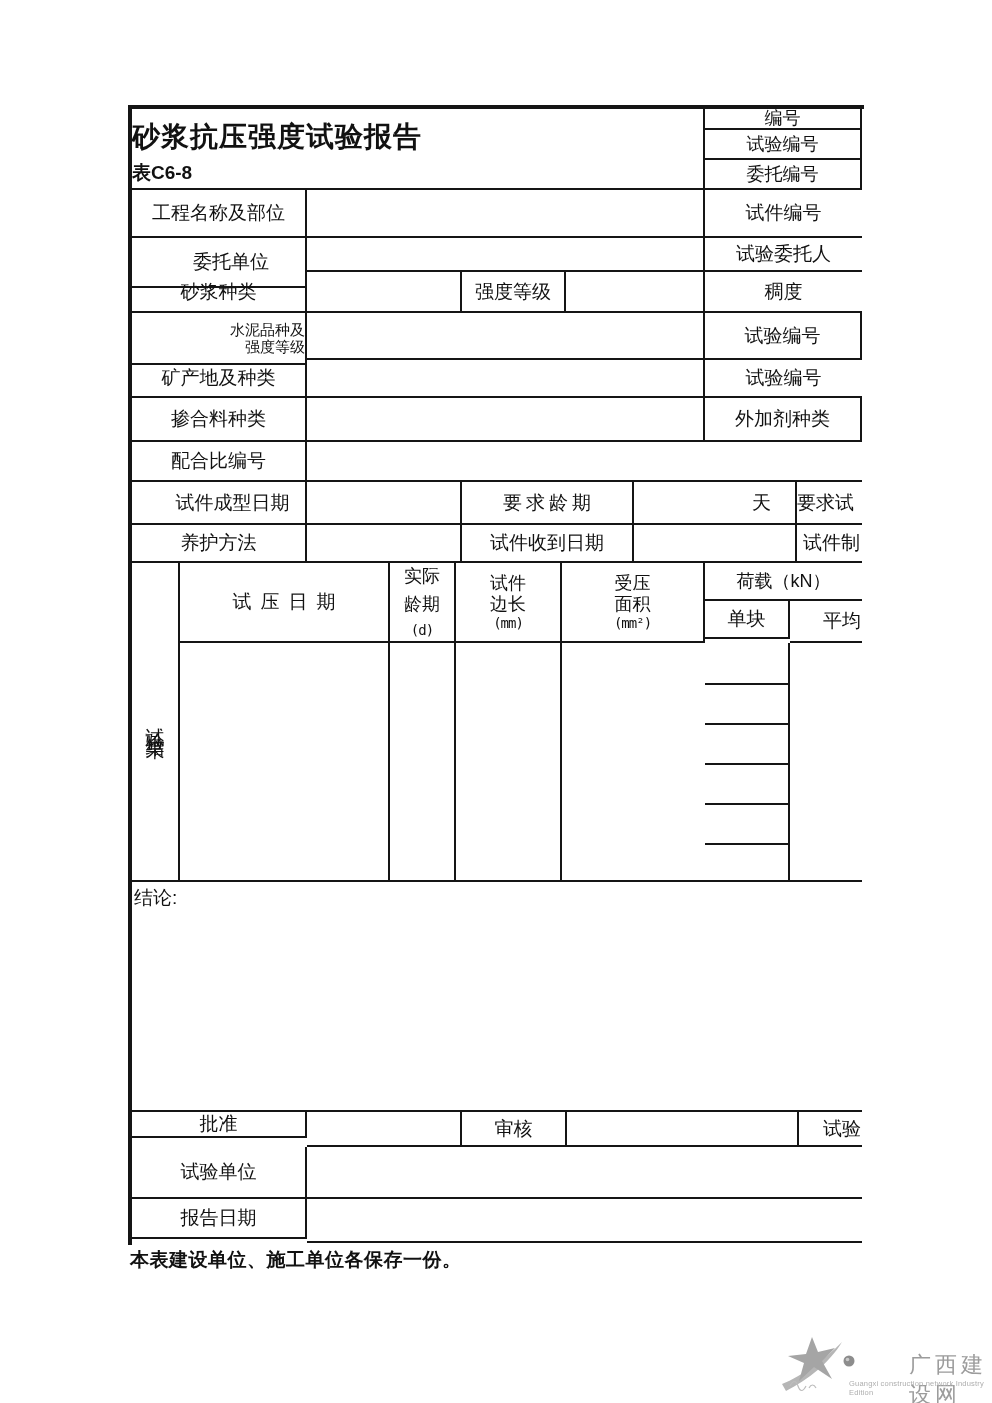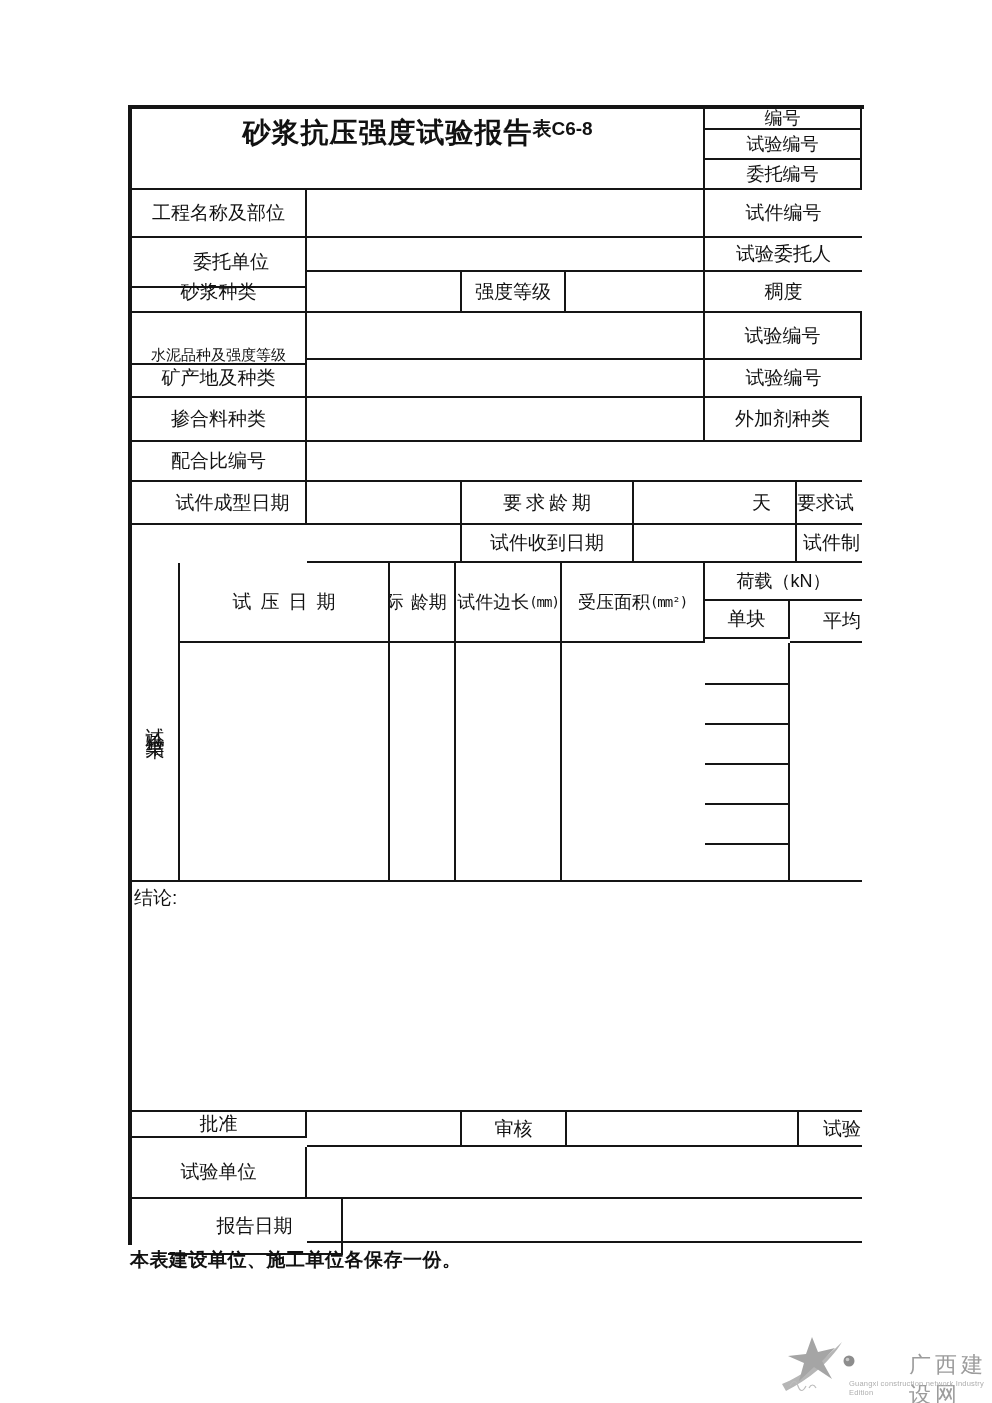--- a/index.html
+++ b/index.html
@@ -7,21 +7,21 @@
     position:relative;width:992px;height:1403px;background:#ffffff;overflow:hidden;
     font-family:"Liberation Sans","DejaVu Sans",sans-serif;color:#111111;
   }
   .ln{position:absolute;background:#151515;}
   .c{
     position:absolute;box-sizing:border-box;display:flex;align-items:center;justify-content:center;
     font-size:19px;line-height:1.15;color:#111111;white-space:nowrap;overflow:hidden;
   }
   .bb{border-bottom:2px solid #151515;}
   .br{border-right:2px solid #151515;}
-  .col{}
+  .col{flex-direction:column;}
   .left{justify-content:flex-start;}
   .right{justify-content:flex-end;}
   .top{align-items:flex-start;}
   .title-main{font-size:28px;font-weight:bold;letter-spacing:1px;margin-top:8px;}
   .title-sub{font-size:19px;font-weight:bold;margin-top:9px;}
   .small-unit{font-size:14px;font-family:"DejaVu Sans Mono","Liberation Mono",monospace;letter-spacing:-1px;}
   .hline{font-size:18px;}
   .vert{
     writing-mode:vertical-rl;text-orientation:upright;letter-spacing:5px;font-size:19px;
   }
@@ -85,20 +85,21 @@
 
   <div class="c br bb" style="left:132px;top:442px;width:175px;height:40px;">配合比编号</div>
   <div class="c bb" style="left:307px;top:442px;width:555px;height:40px;"></div>
 
   <div class="c br bb" style="left:132px;top:482px;width:175px;height:43px;padding-left:28px;">试件成型日期</div>
   <div class="c br bb" style="left:307px;top:482px;width:155px;height:43px;"></div>
   <div class="c br bb" style="left:462px;top:482px;width:172px;height:43px;letter-spacing:4px;padding-left:4px;">要求龄期</div>
   <div class="c br bb right" style="left:634px;top:482px;width:163px;height:43px;padding-right:24px;">天</div>
   <div class="c bb left" style="left:797px;top:482px;width:65px;height:43px;">要求试</div>
 
+  <div class="c br bb" style="left:132px;top:525px;width:175px;height:38px;">养护方法</div>
   <div class="c br bb" style="left:307px;top:525px;width:155px;height:38px;"></div>
   <div class="c br bb" style="left:462px;top:525px;width:172px;height:38px;">试件收到日期</div>
   <div class="c br bb" style="left:634px;top:525px;width:163px;height:38px;"></div>
   <div class="c bb left" style="left:797px;top:525px;width:65px;height:38px;padding-left:6px;">试件制</div>
 
   <div class="c br bb" style="left:132px;top:563px;width:48px;height:319px;">
     <span class="vert">试验结果</span>
   </div>
   <div class="c br bb spaced" style="left:180px;top:563px;width:210px;height:80px;">试压日期</div>
   <div class="c col br bb hline" style="left:390px;top:563px;width:66px;height:80px;gap:7px;">
@@ -137,21 +138,21 @@
 
   <div class="c br bb" style="left:132px;top:1112px;width:175px;height:26px;">批准</div>
   <div class="c br bb" style="left:307px;top:1112px;width:155px;height:35px;"></div>
   <div class="c br bb" style="left:462px;top:1112px;width:105px;height:35px;">审核</div>
   <div class="c br bb" style="left:567px;top:1112px;width:232px;height:35px;"></div>
   <div class="c bb left" style="left:799px;top:1112px;width:63px;height:35px;padding-left:24px;">试验</div>
 
   <div class="c br bb" style="left:132px;top:1147px;width:175px;height:52px;">试验单位</div>
   <div class="c bb" style="left:307px;top:1147px;width:555px;height:52px;"></div>
 
-  <div class="c br bb" style="left:132px;top:1199px;width:175px;height:56px;margin-left:36px;">报告日期</div>
+  <div class="c br bb" style="left:132px;top:1199px;width:175px;height:40px;">报告日期</div>
   <div class="c bb" style="left:307px;top:1199px;width:555px;height:44px;"></div>
 
   <div class="note">本表建设单位、施工单位各保存一份。</div>
 
   <svg class="wm-svg" width="82" height="60" viewBox="0 0 82 60">
     <path d="M4 50 C24 42 46 26 64 8 C52 28 30 46 8 57 Z" fill="#b6b6b6"></path>
     <path d="M34 3 L40 18 L57 14 L44 27 L54 45 L36 33 L21 47 L26 29 L10 22 L28 20 Z" fill="#a5a5a5"></path>
     <circle cx="71" cy="27" r="5.5" fill="#8d8d8d"></circle>
     <circle cx="69.5" cy="25.5" r="1.8" fill="#c9c9c9"></circle>
     <path d="M12 52 c3 -6 6 -6 8 0 c2 6 5 6 8 0 m3 2 c2 -4 5 -4 7 0" stroke="#bdbdbd" stroke-width="1.2" fill="none"></path>

